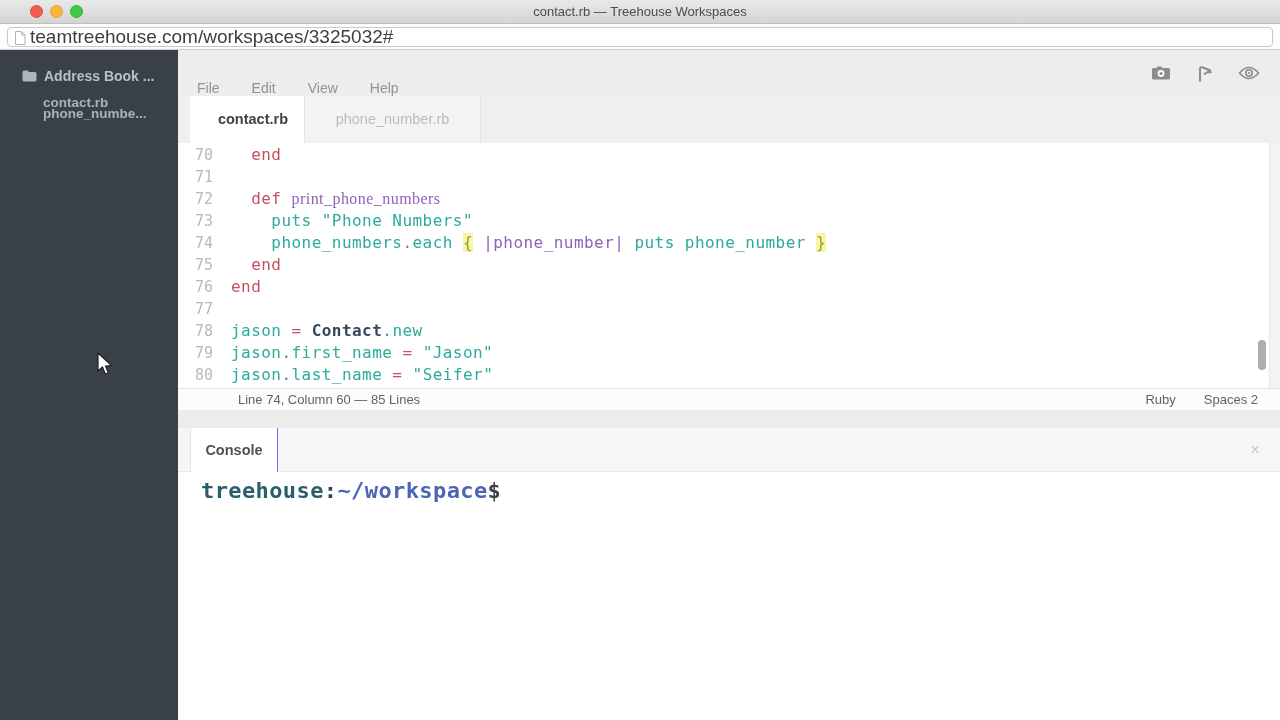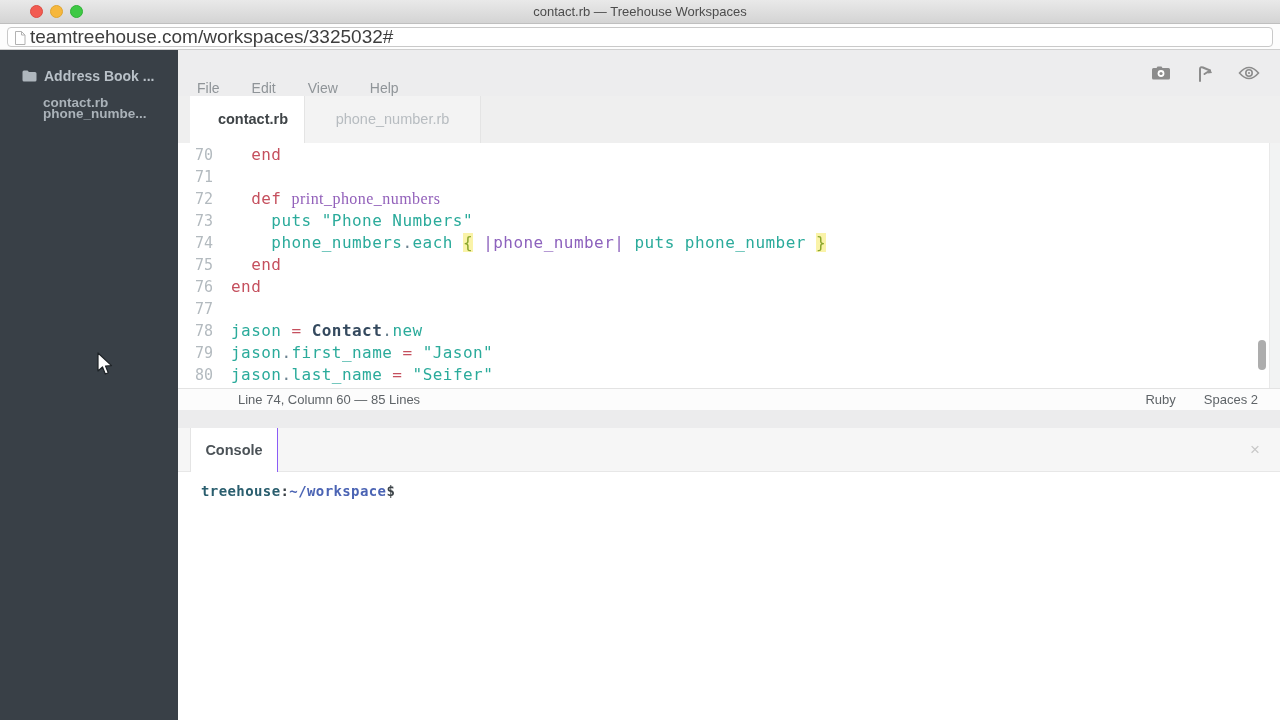--- a/index.html
+++ b/index.html
@@ -88,21 +88,21 @@
     background:#f6f6f6; border-bottom:1px solid #e7e7e7; }
   .console-tab { position:absolute; left:12px; top:0; width:88px; height:44px;
     line-height:44px; text-align:center; background:#ffffff;
     border-left:1px solid #e4e4e4; border-right:1px solid #8b5cf6;
     font-size:14.5px; font-weight:bold; color:#4b5257; }
   .console-close { position:absolute; right:20px; top:0; height:44px; line-height:44px;
     font-size:17px; color:#c8c8c8; cursor:default; }
   .console-body { position:absolute; left:0; top:44px; width:100%; height:248px;
     background:#ffffff; }
   .prompt { position:absolute; left:23px; top:8px; height:22px; line-height:22px;
-    font-family:"DejaVu Sans Mono", monospace; font-size:14px; font-weight:bold;
+    font-family:"DejaVu Sans Mono", monospace; font-size:22px; font-weight:bold;
     letter-spacing:0.4px; white-space:pre; }
   .p-user { color:#2a5e6e; } .p-punct { color:#3b4247; } .p-path { color:#4b64b4; }
 
   .mouse-cursor { position:absolute; left:95px; top:352px; z-index:50; }
 </style>
 </head>
 <body>
 
 <div class="titlebar">
   <span class="traffic t-red"></span>

